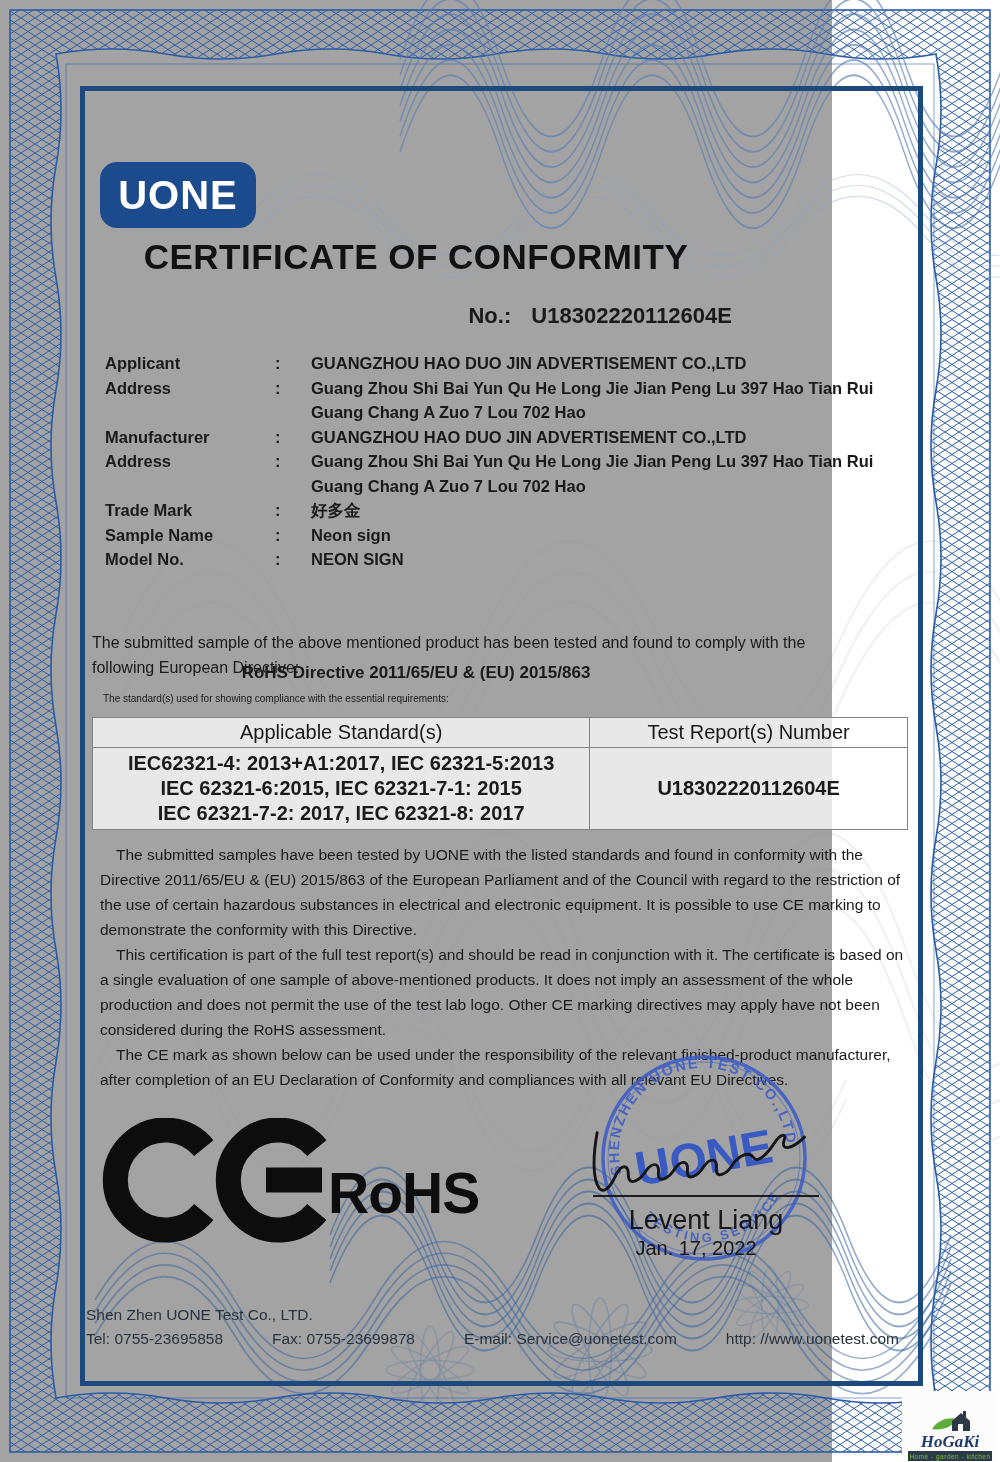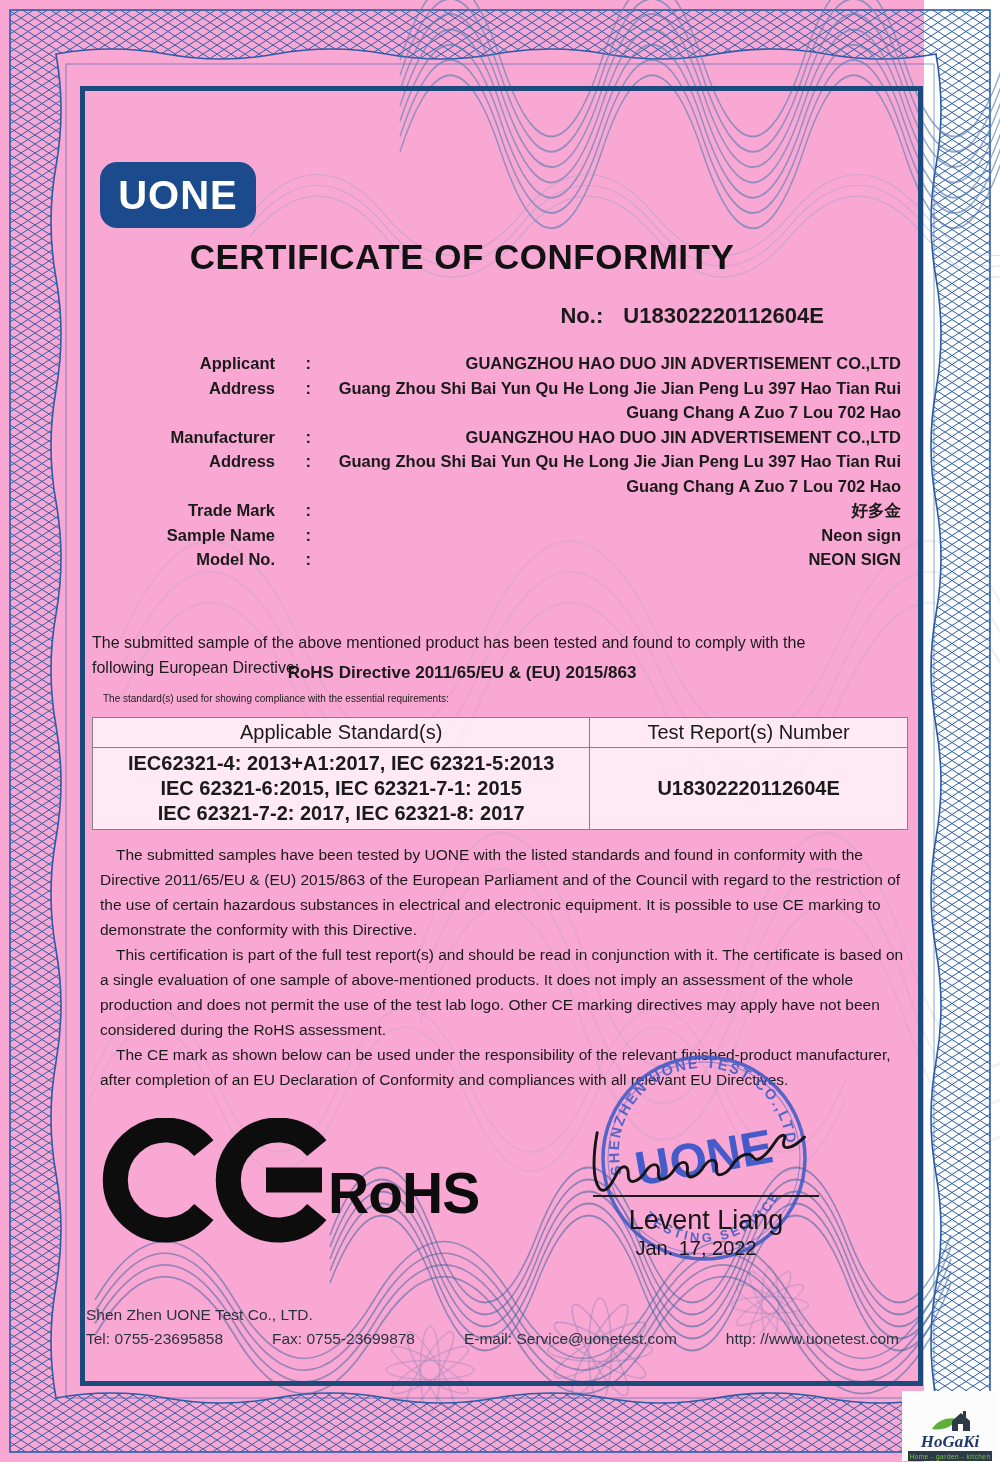--- a/index.html
+++ b/index.html
@@ -1,19 +1,19 @@
 <!DOCTYPE html>
 <html><head>
 <meta charset="utf-8">
 <style>
   * { margin:0; padding:0; box-sizing:border-box; }
   html,body { background:#ffffff; }
   body { width:1000px; height:1462px; position:relative; overflow:hidden;
          font-family:"Liberation Sans", sans-serif; color:#1a1a1a; }
-  .page { position:absolute; inset:0; width:924px; height:1462px; background:#f9a8d4; }
+  .page { position:absolute; inset:0; width:832px; height:1462px; background:#a3a3a3; }
 
   
   #bg-decor { position:absolute; left:0; top:0; z-index:0; }
 
   
   .inner-frame { position:absolute; left:80px; top:86px; width:843px; height:1300px;
                  border:5px solid #1d4a7d; z-index:1; background:transparent; }
 
   .content { position:absolute; inset:0; z-index:2; }
 
@@ -22,21 +22,21 @@
           justify-content:center; color:#fff; font-weight:bold; font-size:40px;
           letter-spacing:1px; }
 
   .title { position:absolute; left:0; right:0; top:237px; text-align:center;
            font-size:35px; font-weight:bold; letter-spacing:0.5px; color:#121212; }
 
   .no-line { position:absolute; right:100px; top:303px; font-size:22px; font-weight:bold; }
   .no-line .num { margin-left:14px; }
 
   .details { position:absolute; left:105px; top:351px; width:800px;
-             font-size:16.5px; font-weight:bold; line-height:24.5px;text-align:right; }
+             font-size:16.5px; font-weight:bold; line-height:24.5px; }
   .drow { display:flex; align-items:flex-start; }
   .dlabel { width:170px; flex:0 0 170px; }
   .dcolon { width:36px; flex:0 0 36px; }
   .dvalue { width:590px; flex:0 0 590px; }
 
   .intro { position:absolute; left:92px; top:595px; width:760px; font-size:16px;
            line-height:25px; font-weight:normal;margin-top:35px; }
   .directive { position:absolute; left:0; right:0; top:663px; text-align:center;
                font-size:17px; font-weight:bold; }
   .standards-intro { position:absolute; left:103px; top:693px; font-size:10px; }

